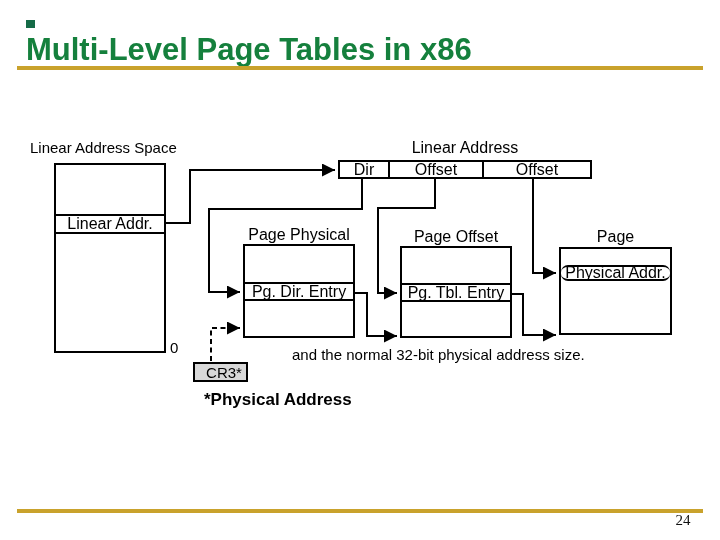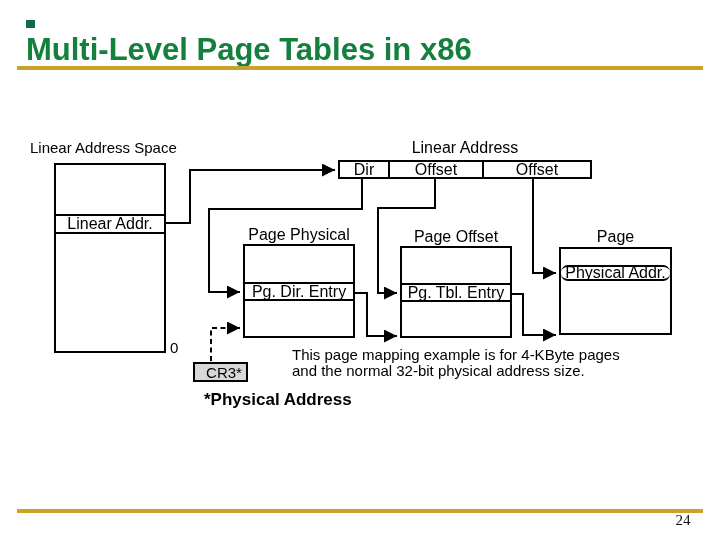--- a/index.html
+++ b/index.html
@@ -125,18 +125,17 @@
 <div class="abs dbox page-box">
   <div class="row page-row">Physical Addr.</div>
 </div>
 
 <div class="abs cr3-box">
   <span>CR3*</span>
 </div>
 <div class="abs footnote">*Physical Address</div>
 
 <div class="abs caption">
-  <div>This page mapping example is for 4-KByte pages</div>
   <div>and the normal 32-bit physical address size.</div>
 </div>
 
 <div class="abs gold-rule rule-bottom"></div>
 <div class="abs page-number">24</div>
 
 </body></html>

